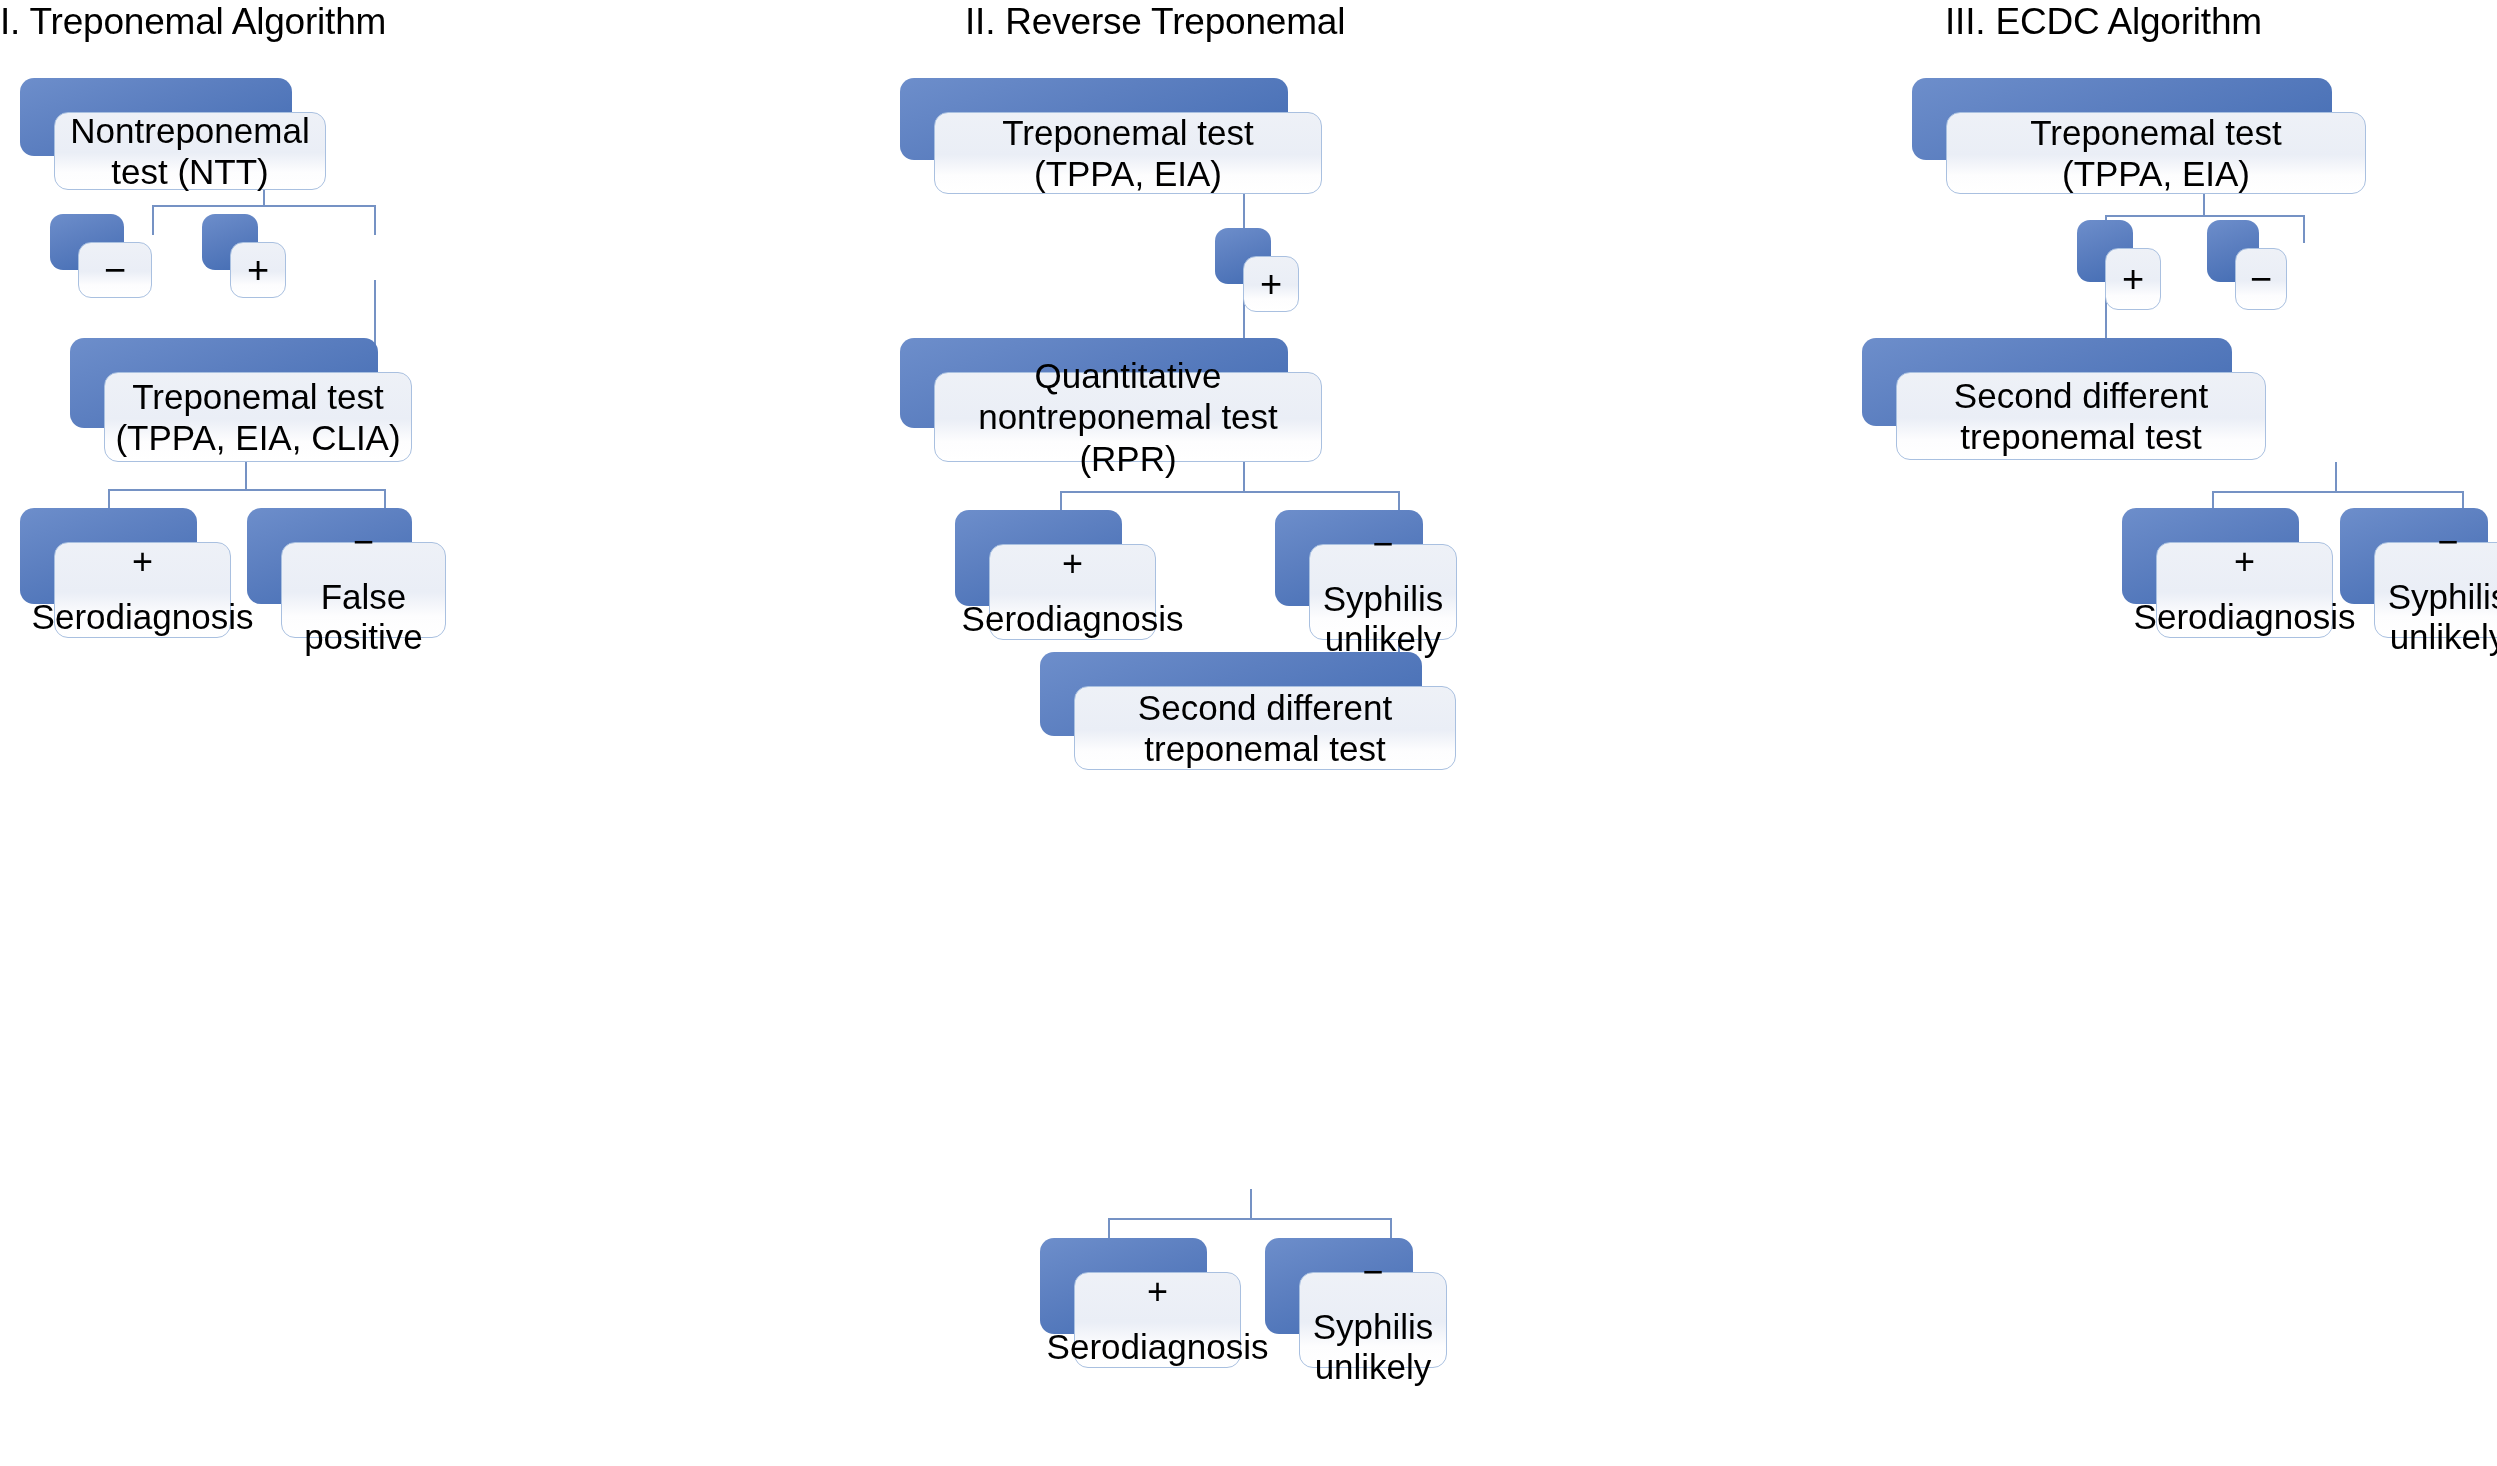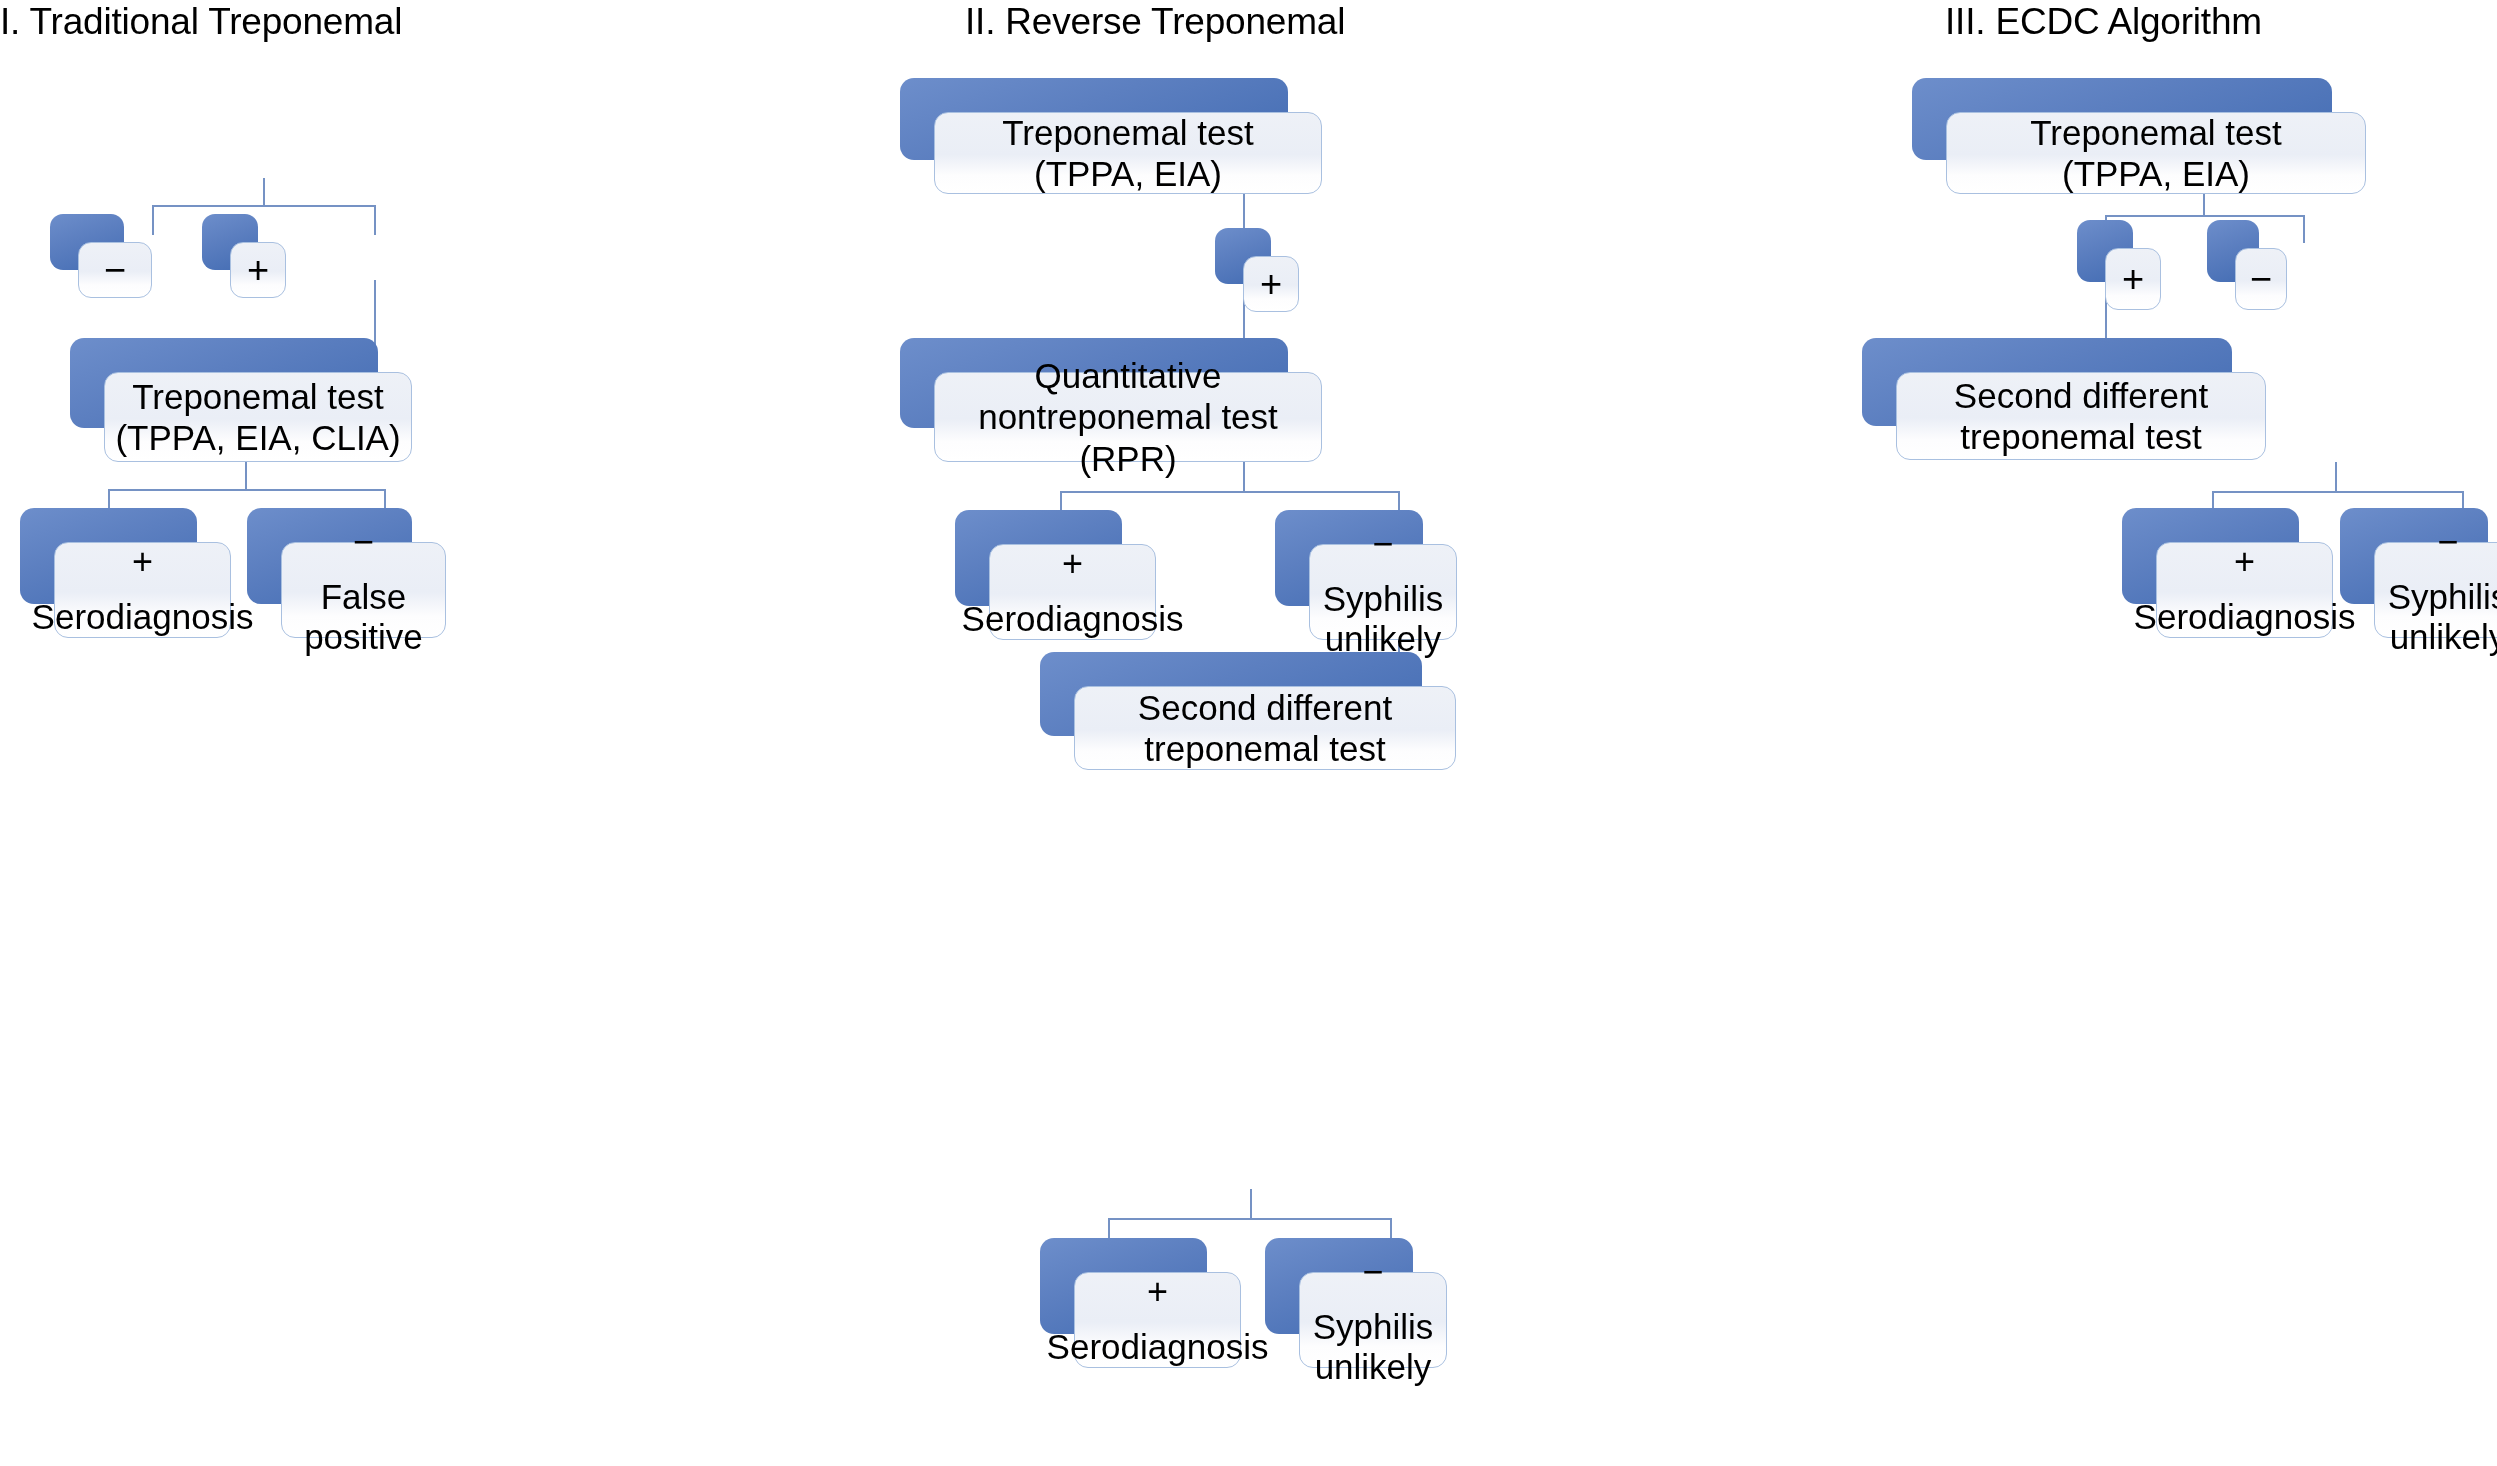--- a/index.html
+++ b/index.html
@@ -81,38 +81,45 @@
   
   .ln { position: absolute; background: #7592c4; }
   .ln.v { width: 2px; }
   .ln.h { height: 2px; }
 </style>
 </head>
 <body>
 
 <div id="canvas">
 
-  <div class="col-title" style="left:0px; top:3px;">I. Traditional Treponemal</div>
+  <div class="col-title" style="left:0px; top:3px;">I. Treponemal Algorithm</div>
 
   <div class="col-title" style="left:965px; top:3px;">II. Reverse Treponemal</div>
 
   <div class="col-title" style="left:1945px; top:3px;text-align:right;">III. ECDC Algorithm</div>
 
   <div class="ln v" style="left:263px; top:178px; width:2px; height:28px;"></div>
   <div class="ln h" style="left:152px; top:205px; width:224px; height:2px;"></div>
   <div class="ln v" style="left:152px; top:205px; width:2px; height:30px;"></div>
   <div class="ln v" style="left:374px; top:205px; width:2px; height:30px;"></div>
 
   <div class="ln v" style="left:374px; top:280px; width:2px; height:90px;"></div>
 
   <div class="ln v" style="left:245px; top:462px; width:2px; height:28px;"></div>
   <div class="ln h" style="left:108px; top:489px; width:278px; height:2px;"></div>
   <div class="ln v" style="left:108px; top:489px; width:2px; height:26px;"></div>
   <div class="ln v" style="left:384px; top:489px; width:2px; height:26px;"></div>
 
+  <div class="node" style="left:20px; top:78px; width:272px; height:78px;">
+    <div class="shadow"></div>
+    <div class="face">
+      <span class="txt">Nontreponemal
+test (NTT)</span>
+    </div>
+  </div>
 
   <div class="node small" style="left:50px; top:214px; width:74px; height:56px;">
     <div class="shadow"></div>
     <div class="face">
       <span class="txt">−</span>
     </div>
   </div>
 
   <div class="node small" style="left:202px; top:214px; width:56px; height:56px;">
     <div class="shadow"></div>

